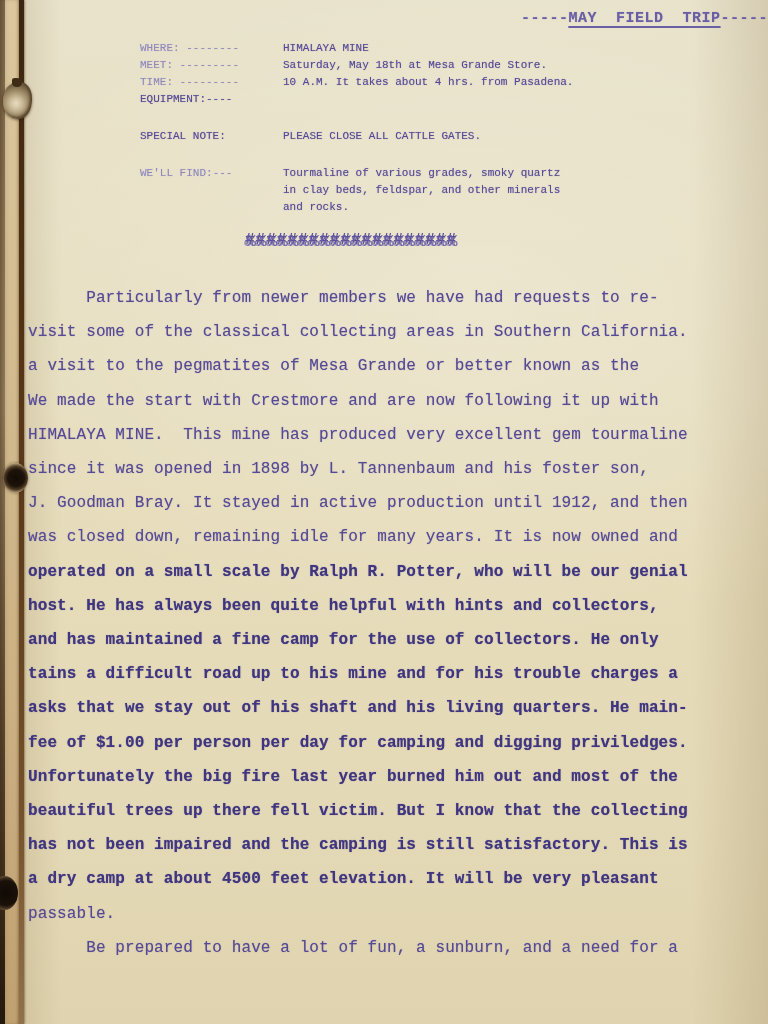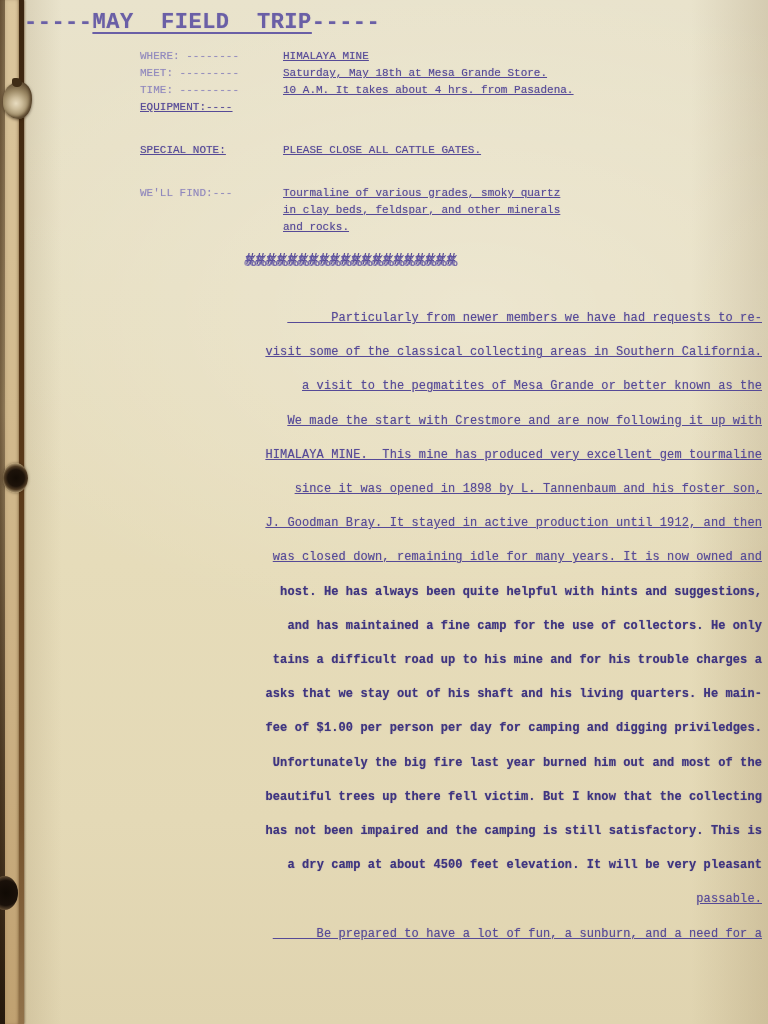--- a/index.html
+++ b/index.html
@@ -44,45 +44,45 @@
   }
   .punch-hole-bottom {
     position:absolute; left:-9px; top:876px; width:27px; height:34px; border-radius:50%;
     background:radial-gradient(circle at 55% 50%, #100a04 0%, #1a110a 55%, #53402a 72%, #b89f76 90%, #cbb488 100%);
   }
   
   .page-content {
     position:absolute; left:24px; top:0; width:744px; height:1024px;
     filter:blur(0.25px);
   }
-  .m  { color:#564a97; text-shadow:0 0 1px rgba(86,74,151,0.5);text-decoration:underline; }
+  .m  { color:#564a97; text-shadow:0 0 1px rgba(86,74,151,0.5); }
   .b  { color:#3f3580; font-weight:bold; text-shadow:0 0 1px rgba(63,53,128,0.65); }
   .f  { color:#9088bd; text-shadow:0 0 1px rgba(144,136,189,0.4); }
   .doc-title {
-    margin-top:10px; text-align:left; font-size:22px; font-weight:bold;
+    margin-top:10px; text-align:right; font-size:15px; font-weight:bold;
     letter-spacing:0.5px; white-space:pre; color:#6a5fa6; text-shadow:0 0 1px rgba(106,95,166,0.5);
   }
   .doc-title .u {
     text-decoration:underline; text-decoration-thickness:1.5px; text-underline-offset:3.5px;
   }
   .info-block { margin:13px 0 0 116px; font-size:11px; line-height:17px; }
   .info-row { display:flex; }
   .info-label { width:143px; flex:none; white-space:pre; }
   .info-value { white-space:pre; }
-  .sp-above { margin-top:26px; }
+  .sp-above { margin-top:20px; }
   .typed-divider {
     position:relative; margin:15px 0 0 221px; height:22px; width:300px;
     font-size:16px; font-weight:bold; letter-spacing:1px; white-space:pre;
   }
   .typed-divider span { position:absolute; left:0; top:0; }
   .dl1 { color:#4c4190; opacity:0.92; }
   .dl2 { color:#5a4e9e; opacity:0.75; transform:translate(1.5px,1.5px); }
   .dl3 { color:#6c60ab; opacity:0.60; transform:translate(-1px,2px); }
   .body-block {
-    margin:28px 6px 0 4px; font-size:12px; line-height:34.2px; letter-spacing:0.1px;text-align:right;
+    margin:28px 6px 0 4px; font-size:16px; line-height:34.2px; letter-spacing:0.1px;
   }
   .body-block .line { white-space:pre; }
 </style>
 </head>
 <body>
 
 <div class="photo">
 
   <div class="binder-strip"></div>
   <div class="binder-edge-dark"></div>
@@ -138,21 +138,22 @@
 
     <div class="body-block">
         <div class="line m">      Particularly from newer members we have had requests to re-</div>
         <div class="line m">visit some of the classical collecting areas in Southern California.</div>
         <div class="line m">a visit to the pegmatites of Mesa Grande or better known as the</div>
         <div class="line m">We made the start with Crestmore and are now following it up with</div>
         <div class="line m">HIMALAYA MINE.  This mine has produced very excellent gem tourmaline</div>
         <div class="line m">since it was opened in 1898 by L. Tannenbaum and his foster son,</div>
         <div class="line m">J. Goodman Bray. It stayed in active production until 1912, and then</div>
         <div class="line m">was closed down, remaining idle for many years. It is now owned and</div>
-        <div class="line b">host. He has always been quite helpful with hints and suggestions,</div>
+        <div class="line b">operated on a small scale by Ralph R. Potter, who will be our genial</div>
+        <div class="line b">host. He has always been quite helpful with hints and collectors,</div>
         <div class="line b">and has maintained a fine camp for the use of collectors. He only</div>
         <div class="line b">tains a difficult road up to his mine and for his trouble charges a</div>
         <div class="line b">asks that we stay out of his shaft and his living quarters. He main-</div>
         <div class="line b">fee of $1.00 per person per day for camping and digging priviledges.</div>
         <div class="line b">Unfortunately the big fire last year burned him out and most of the</div>
         <div class="line b">beautiful trees up there fell victim. But I know that the collecting</div>
         <div class="line b">has not been impaired and the camping is still satisfactory. This is</div>
         <div class="line b">a dry camp at about 4500 feet elevation. It will be very pleasant</div>
         <div class="line m">passable.</div>
         <div class="line m">      Be prepared to have a lot of fun, a sunburn, and a need for a</div>

